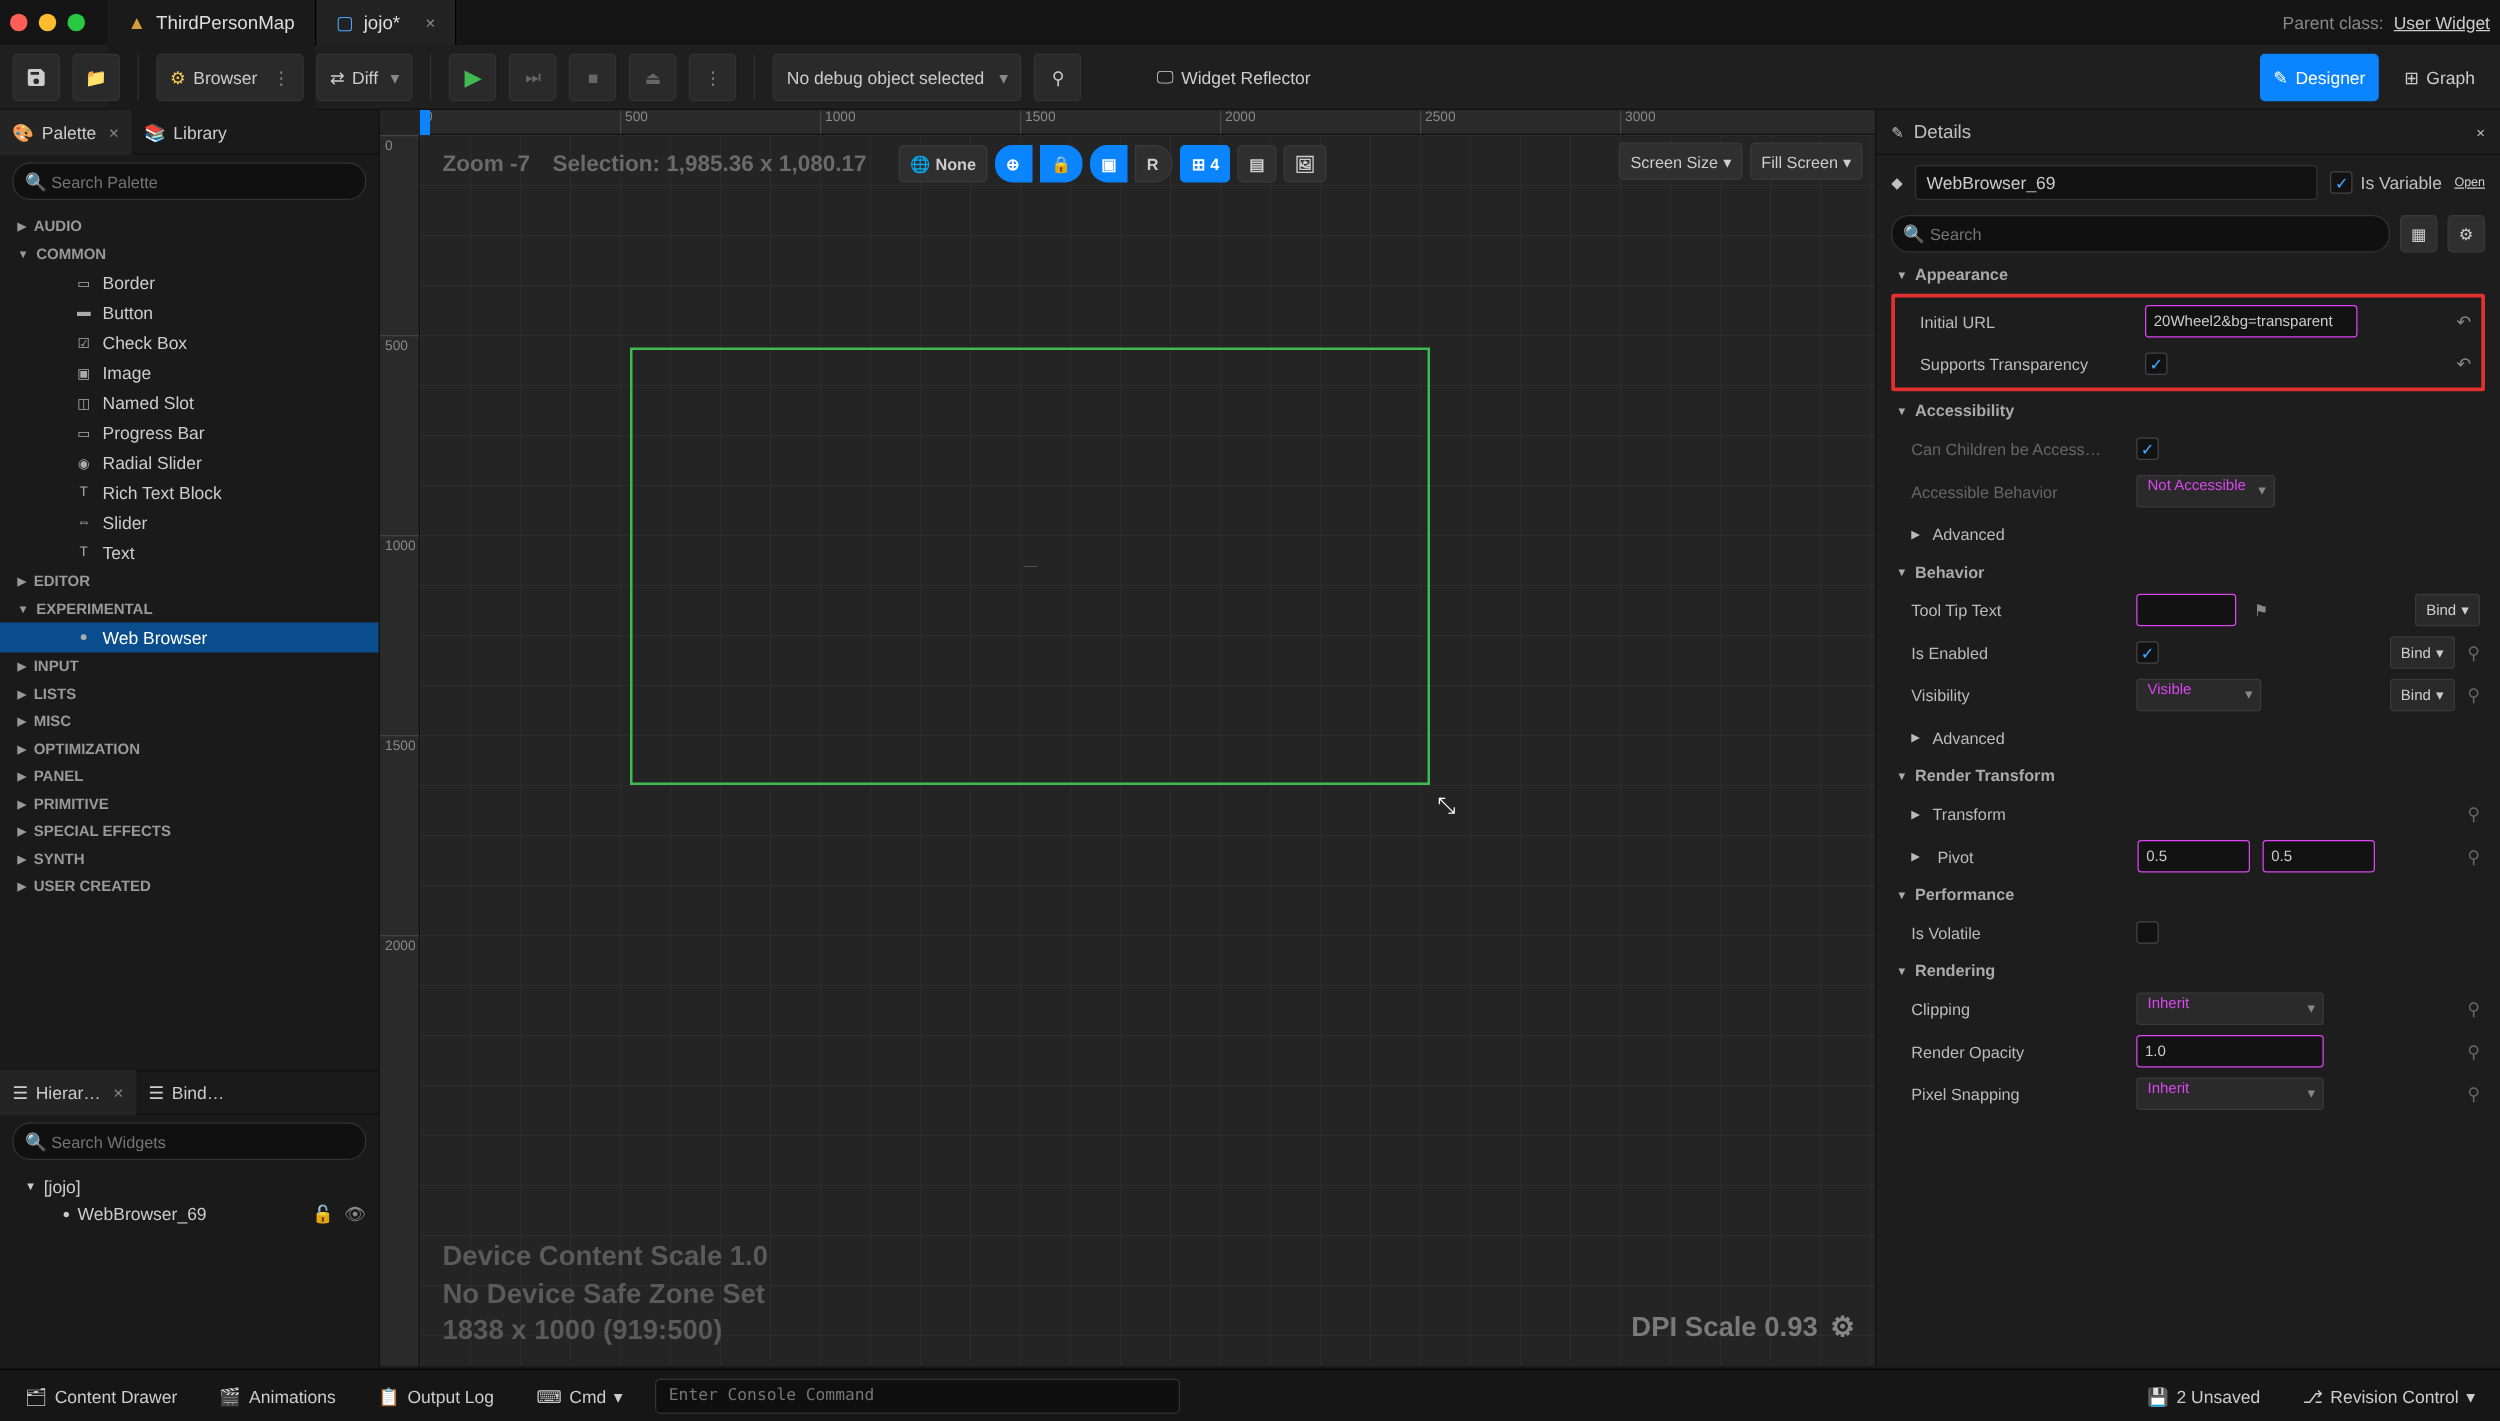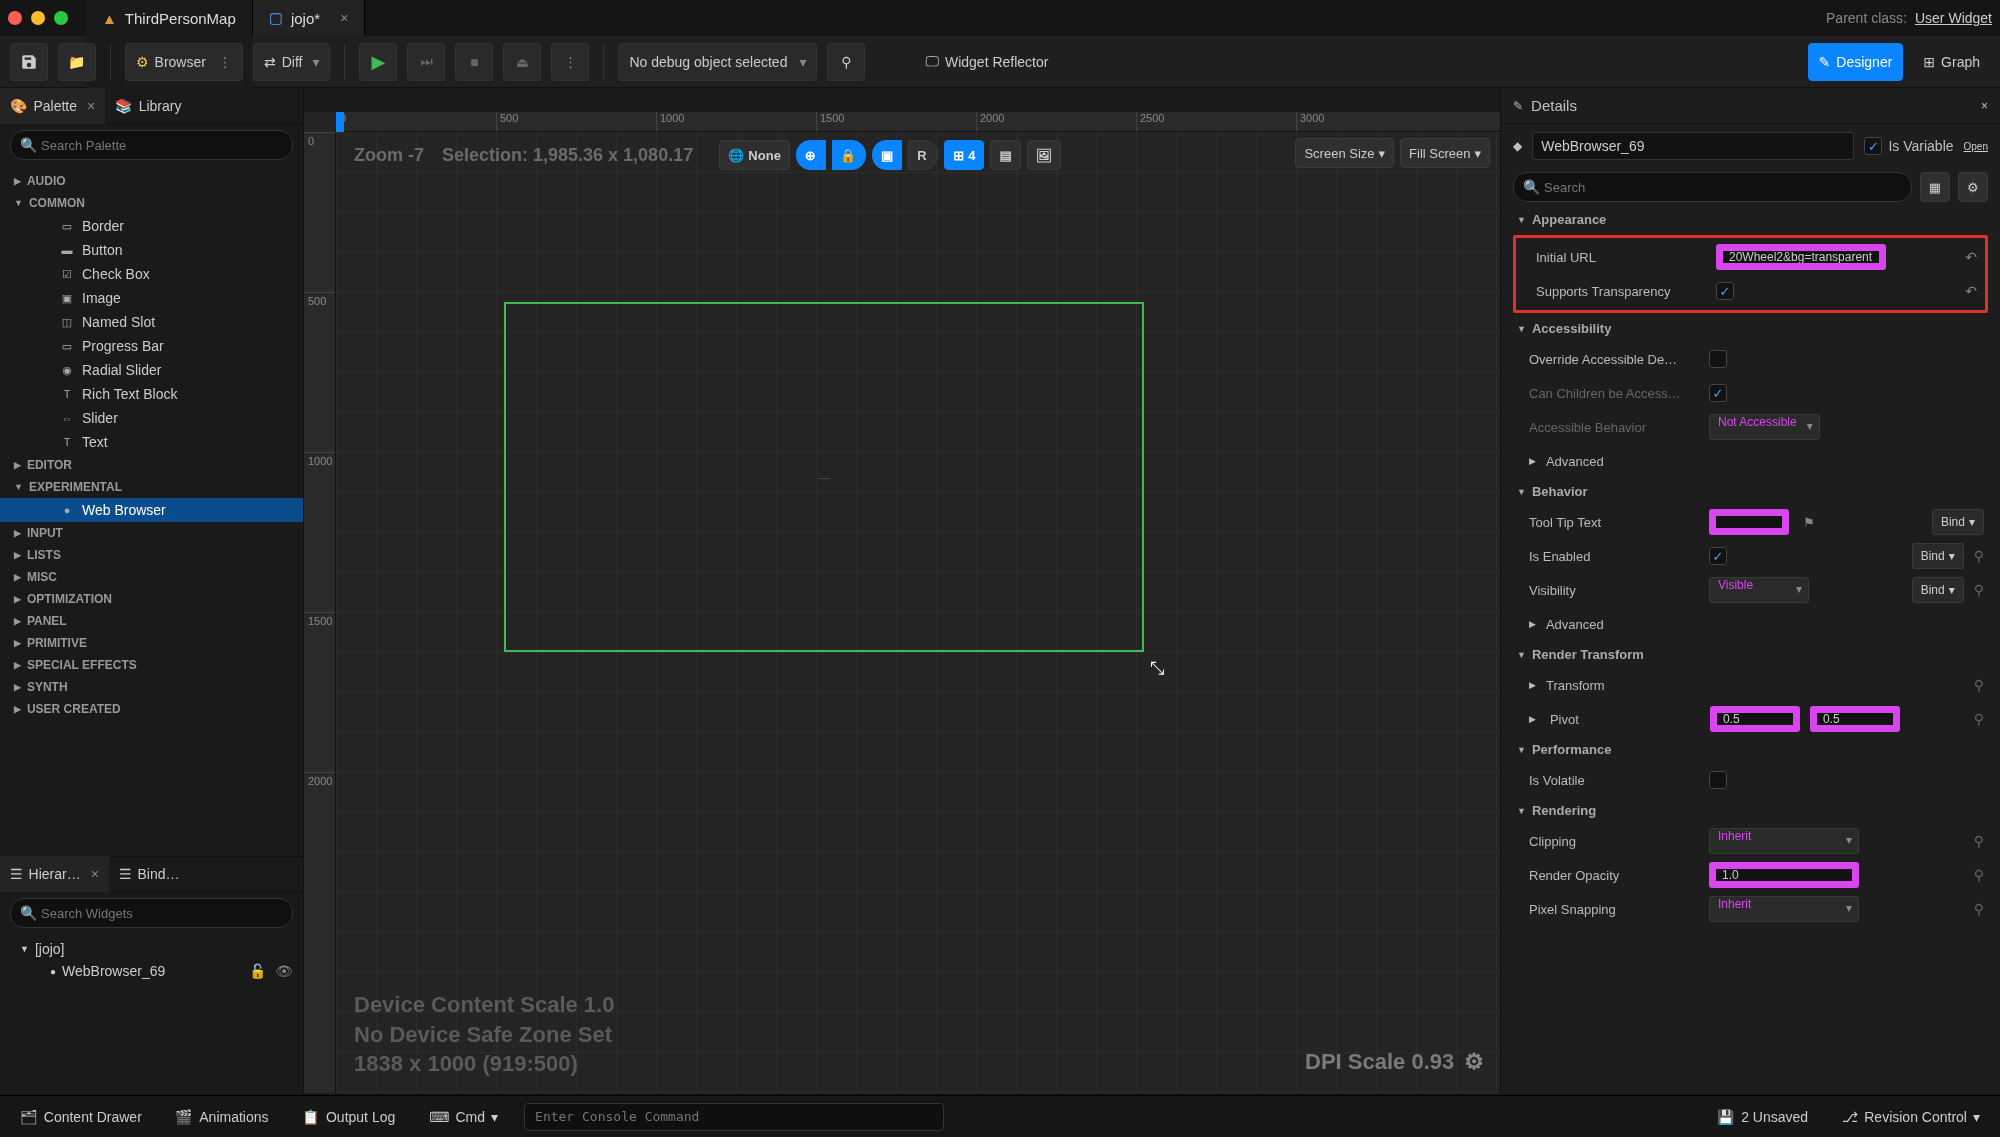--- a/index.html
+++ b/index.html
@@ -35,21 +35,21 @@
 .cat{padding:4px 14px; color:#999; font-size:12px; font-weight:600; display:flex; align-items:center; gap:6px;}
 .cat .arr{font-size:9px;}
 .item{padding:4px 14px 4px 60px; color:#ccc; font-size:14px; display:flex; align-items:center; gap:8px;}
 .item.selected{background:#0a4d8c; color:#fff;}
 .item-icon{width:14px; height:14px; display:inline-flex; align-items:center; justify-content:center; font-size:11px; color:#aaa;}
 .hier-tabs{height:36px; border-top:1px solid #111; border-bottom:1px solid #111; display:flex; align-items:center;}
 .hier{padding:4px 0 10px;}
 .hier .row{padding:3px 10px 3px 20px; display:flex; align-items:center; gap:6px; color:#ccc; font-size:14px;}
 .hier .row.child{padding-left:50px;}
 .hier .row .controls{margin-left:auto; display:flex; gap:8px; color:#888;}
-.canvas-wrap{flex:1; background:#242424; position:relative; overflow:hidden;margin-top:24px;}
+.canvas-wrap{flex:1; background:#242424; position:relative; overflow:hidden;}
 .ruler-h{position:absolute; top:0; left:32px; right:0; height:20px; background:#2a2a2a; border-bottom:1px solid #111; display:flex; font-size:11px; color:#888;}
 .ruler-h .tick{flex:0 0 160px; border-left:1px solid #444; padding-left:3px;}
 .ruler-v{position:absolute; top:20px; left:0; width:32px; bottom:0; background:#2a2a2a; border-right:1px solid #111;}
 .ruler-v .vtick{height:160px; border-top:1px solid #444; font-size:11px; color:#888; padding:2px 4px; writing-mode:horizontal-tb;}
 .canvas-info{position:absolute; top:28px; left:50px; display:flex; gap:18px; align-items:center; font-size:18px; color:#6a6a6a; font-weight:600;}
 .canvas-controls{position:absolute; top:26px; right:10px; display:flex; gap:6px; align-items:center;}
 .cbtn{height:30px; min-width:30px; background:#2f2f2f; border:1px solid #3a3a3a; border-radius:4px; padding:0 8px; color:#ccc; font-size:13px; display:flex; align-items:center; gap:4px;}
 .cbtn.active{background:#0a84ff; border-color:#0a84ff; color:#fff;}
 .green-rect{position:absolute; border:2px solid #3fb950; background:transparent;}
 .cursor-resize{position:absolute; font-size:18px; color:#fff;}
@@ -61,21 +61,21 @@
 .component-name{flex:1; height:28px; background:#121212; border:1px solid #333; border-radius:3px; color:#ccc; padding:0 8px; font-size:14px;}
 .isvar{display:flex; align-items:center; gap:6px; font-size:14px;}
 .open-link{color:#ccc; text-decoration:underline; font-size:10px;}
 .details-search-row{padding:4px 12px; display:flex; gap:8px;}
 .details-body{flex:1; overflow:auto; padding:0 8px 20px;}
 .section-head{padding:6px 8px; color:#aaa; font-size:13px; font-weight:600; display:flex; align-items:center; gap:6px;}
 .section-head .arr{font-size:9px;}
 .prop-row{padding:4px 8px 4px 20px; display:flex; align-items:center; gap:10px; font-size:13px; color:#bbb; min-height:34px;}
 .prop-label{flex:0 0 170px;}
 .prop-row.dim{color:#666;}
-.textin{width:170px; height:26px; background:#121212; border:7px solid #d946ef; border-radius:3px; color:#ccc; padding:0 6px; font-size:12px;}
+.textin{width:170px; height:26px; background:#121212; border:1px solid #d946ef; border-radius:3px; color:#ccc; padding:0 6px; font-size:12px;}
 .textin.sm{width:90px;}
 .checkbox{width:18px; height:18px; background:#121212; border:1px solid #444; border-radius:3px; display:flex; align-items:center; justify-content:center; color:#3ea6ff; font-size:13px;}
 .dropdown{height:26px; background:#2a2a2a; border:1px solid #3a3a3a; border-radius:3px; padding:0 22px 0 8px; color:#d946ef; font-size:12px; position:relative; min-width:100px;}
 .dropdown::after{content:"▾"; position:absolute; right:6px; top:4px; color:#888;}
 .bind-btn{height:26px; background:#2a2a2a; border:1px solid #3a3a3a; border-radius:3px; padding:0 8px; color:#ccc; font-size:12px; display:flex; align-items:center; gap:4px;}
 .reset-arrow{margin-left:auto; color:#888; font-size:14px;}
 .reset-icon{margin-left:auto; color:#666; font-size:14px;}
 .highlight-box{border:3px solid #e03030; border-radius:2px; margin:2px 4px; padding:2px 0;}
 .bottombar{position:absolute; bottom:0; left:0; right:0; height:42px; background:#161616; border-top:1px solid #000; display:flex; align-items:center; padding:0 12px; gap:18px; font-size:14px; color:#ccc;}
 .bottombar .bitem{display:flex; align-items:center; gap:6px; padding:0 8px;}
@@ -423,24 +423,20 @@
         <div class="prop-row">
           <div class="prop-label">Supports Transparency</div>
           <div class="checkbox">✓</div>
           <span class="reset-arrow">↶</span>
         </div>
       </div>
       <div class="section-head">
           <span class="arr">▼</span>
           <span>Accessibility</span>
         </div>
-      <div class="prop-row">
-          <div class="prop-label">Override Accessible De…</div>
-          <div class="checkbox"></div>
-        </div>
       <div class="prop-row dim">
           <div class="prop-label">Can Children be Access…</div>
           <div class="checkbox">✓</div>
         </div>
       <div class="prop-row dim">
           <div class="prop-label">Accessible Behavior</div>
           <div class="dropdown">Not Accessible</div>
         </div>
       <div class="prop-row">
           <span class="arr" style="font-size:9px">▶</span>

